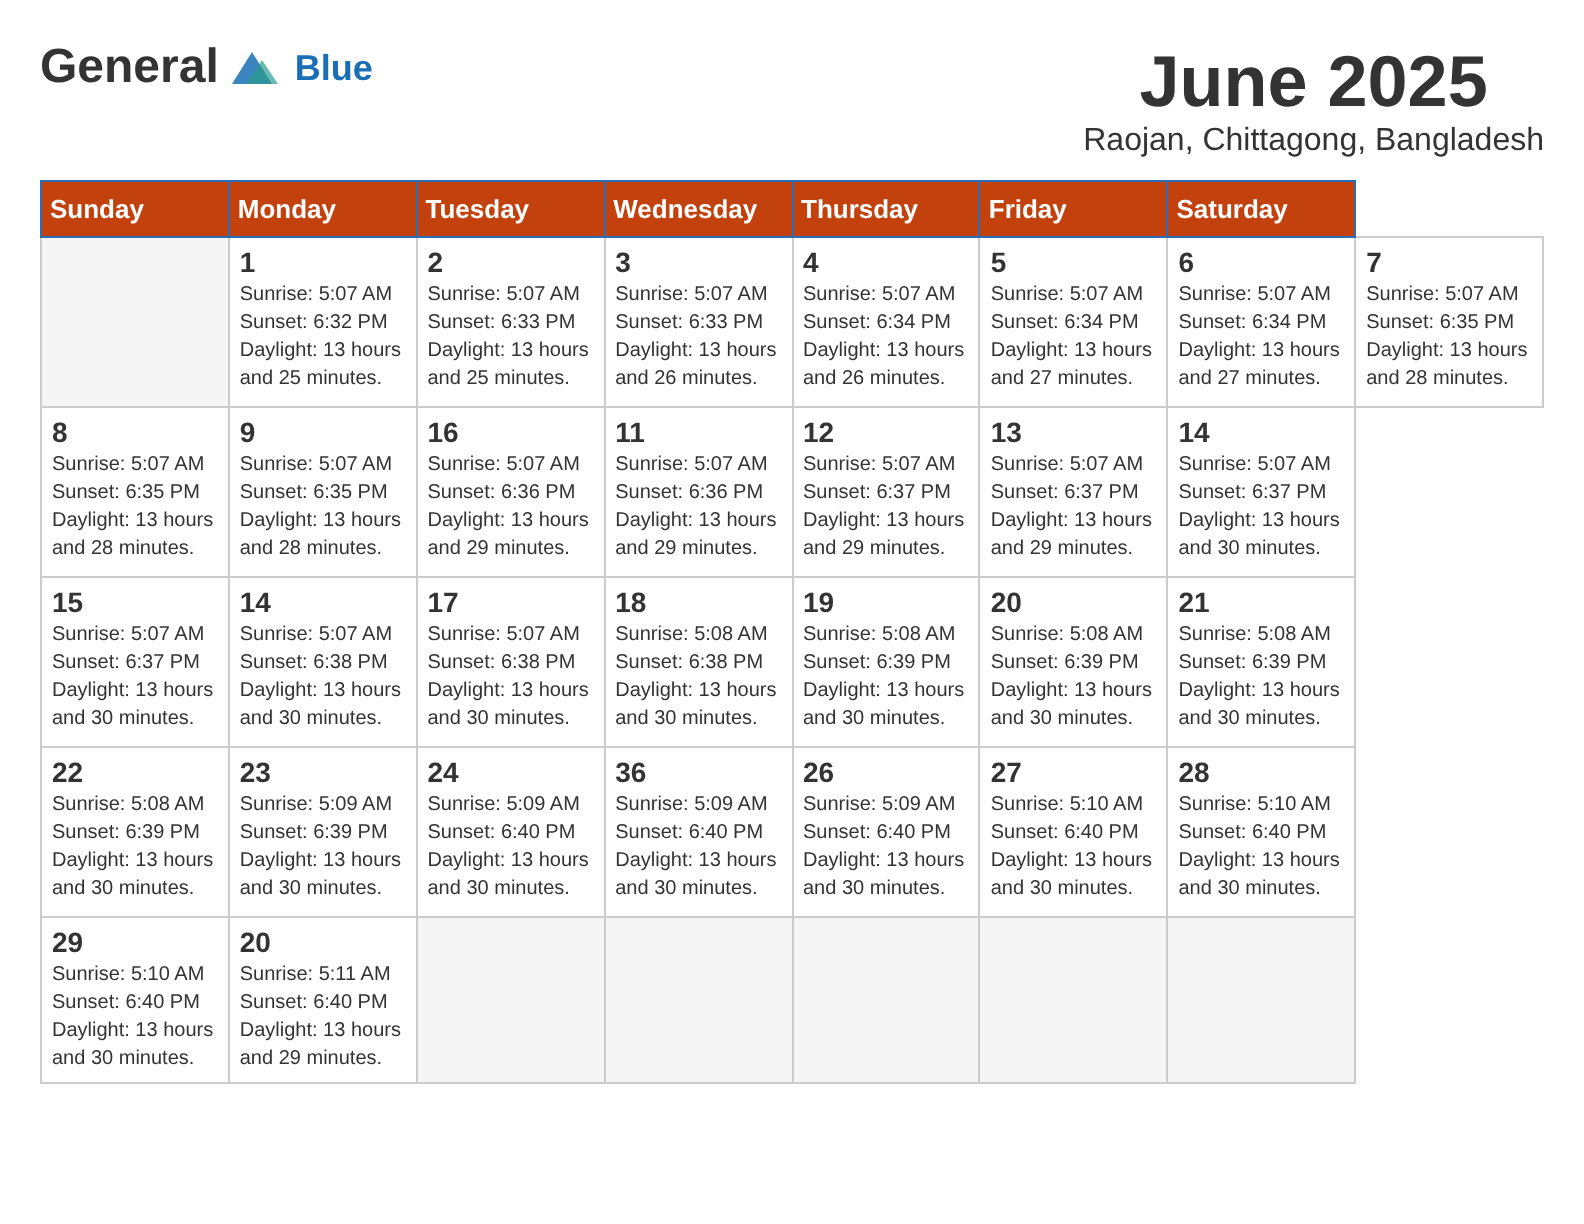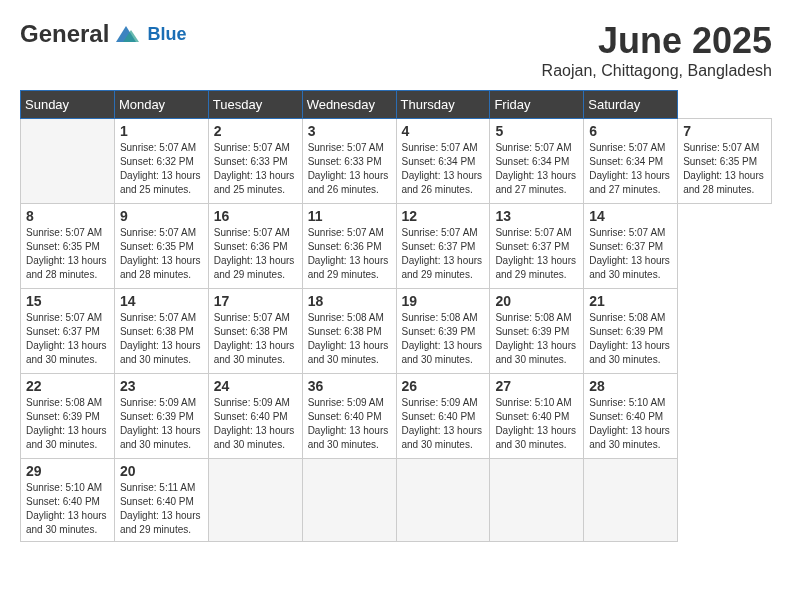--- a/index.html
+++ b/index.html
@@ -29,41 +29,41 @@
       font-size: 18px;
       font-weight: bold;
       color: #1a6eb5;
     }
     .logo-icon {
       width: 30px;
       height: 24px;
       margin-left: 2px;
     }
     .title-area {
-      text-align: right;
+      text-align: center;
     }
     .calendar-title {
       font-size: 36px;
       font-weight: bold;
       color: #333;
     }
     .calendar-subtitle {
       font-size: 16px;
       color: #333;
     }
     table {
       width: 100%;
       border-collapse: collapse;
       table-layout: fixed;
     }
     th {
-      background-color: #404040;
+      background-color: #c2410c;
       color: #fff;
       font-size: 13px;
-      font-weight: normal;
+      font-weight: bold;
       padding: 6px 4px;
       text-align: left;
       border: 1px solid #2a6db5;
     }
     td {
       border: 1px solid #ccc;
       vertical-align: top;
       padding: 4px 5px;
       font-size: 10px;
       color: #333;

